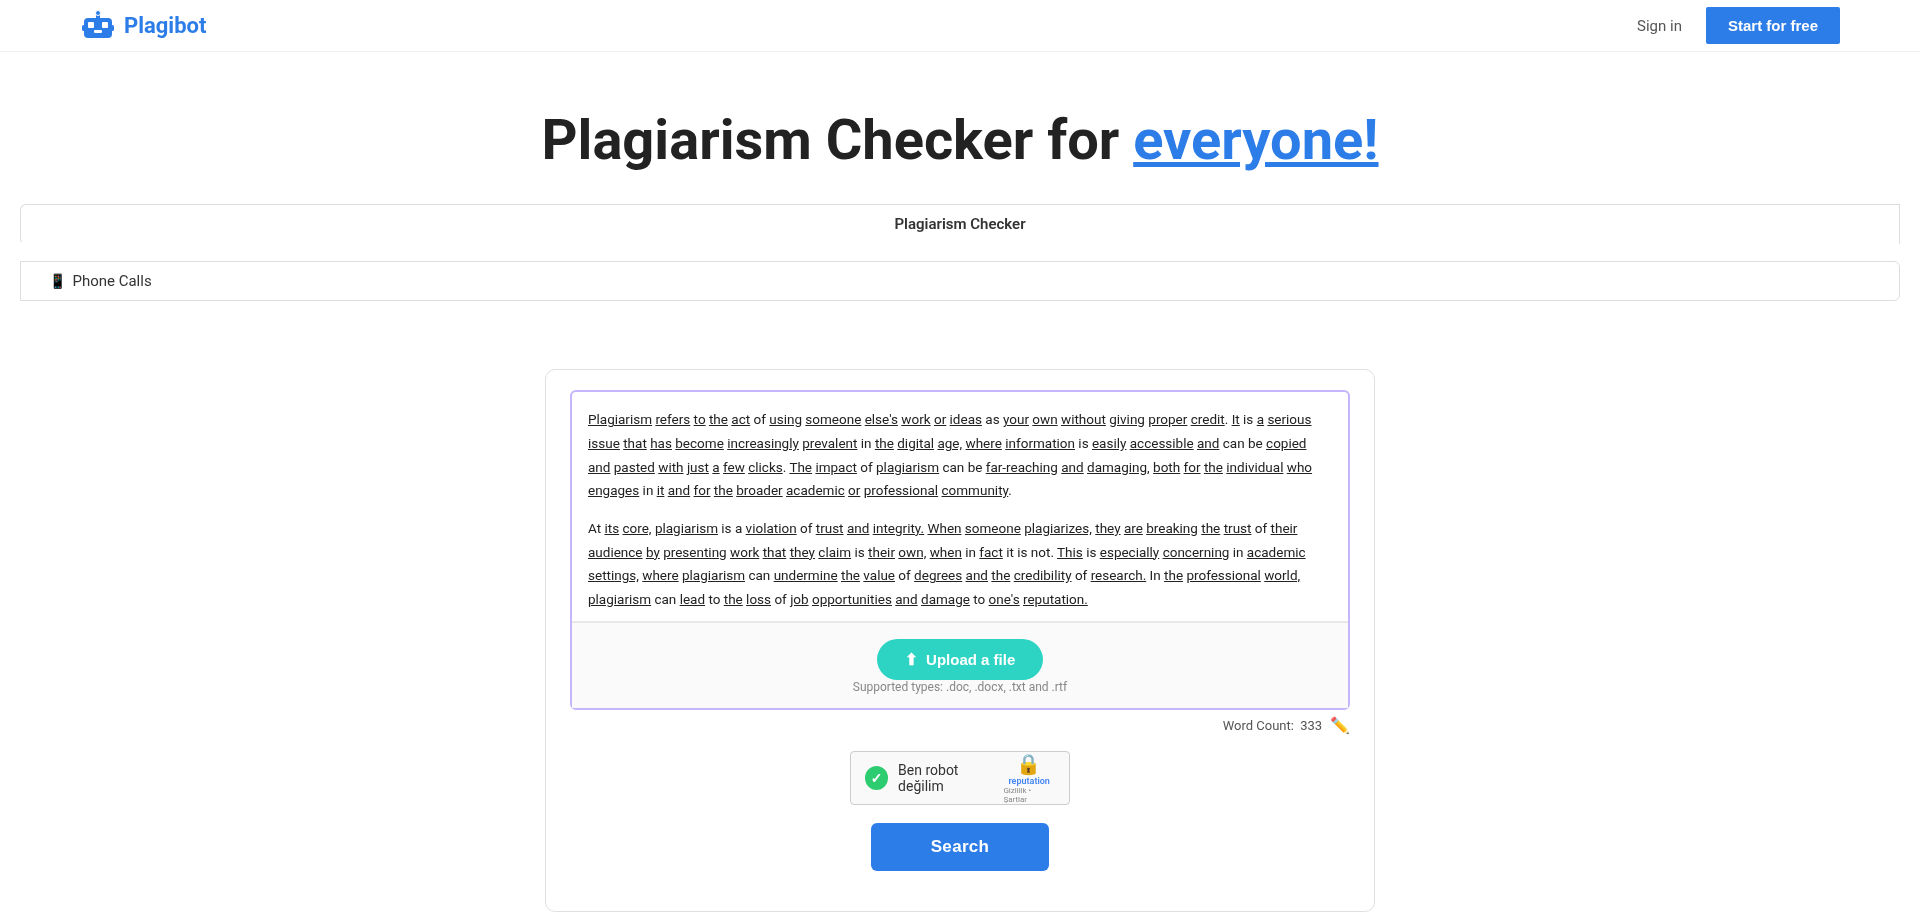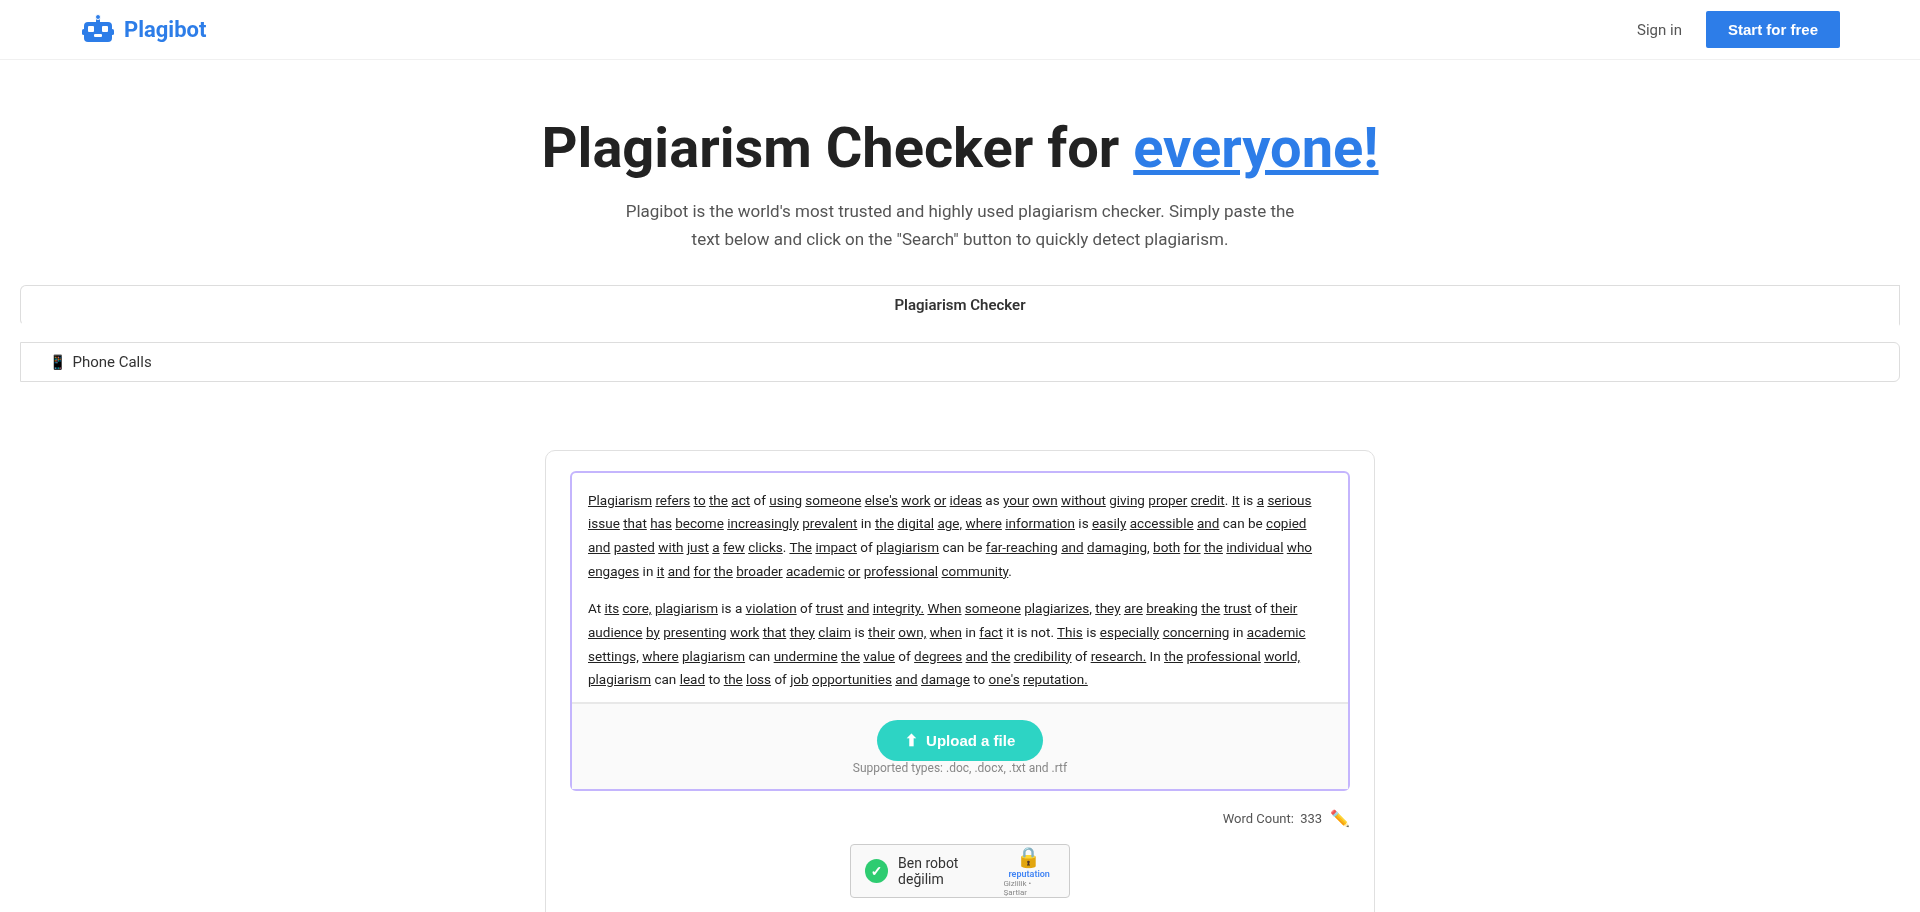--- a/index.html
+++ b/index.html
@@ -15,21 +15,21 @@
       min-height: 912px;
       width: 1920px;
     }
 
     
     .header {
       display: flex;
       align-items: center;
       justify-content: space-between;
       padding: 0 80px;
-      height: 60px;
+      height: 52px;
       border-bottom: 1px solid #f0f0f0;
     }
 
     .logo-area {
       display: flex;
       align-items: center;
       gap: 8px;
     }
 
     .logo-icon {
@@ -196,21 +196,21 @@
     .upload-supported {
       font-size: 12px;
       color: #888;
     }
 
     
     .word-count-row {
       display: flex;
       justify-content: flex-end;
       align-items: center;
-      margin-top: 18px;
+      margin-top: 6px;
       font-size: 13px;
       color: #555;
       gap: 8px;
     }
 
     .word-count-text {
       font-size: 13px;
       color: #555;
     }
 
@@ -323,21 +323,20 @@
   <nav class="header-nav">
     <a class="sign-in-link">Sign in</a>
     <button class="start-free-btn">Start for free</button>
   </nav>
 </header>
 
 <section class="hero">
   <h1 class="hero-title">
     <span>Plagiarism Checker for </span><span class="highlight">everyone!</span>
   </h1>
-  <p class="hero-subtitle">Plagibot is the world's most trusted and highly used plagiarism checker. Simply paste the text below and click on the "Search" button to quickly detect plagiarism.</p>
 
   <div class="tabs-container">
     <div class="tab active">
       <span>Plagiarism Checker</span>
     </div>
     <div class="tab">
       <span style="font-size:14px;">📱</span>
       <span>Phone Calls</span>
     </div>
   </div>

